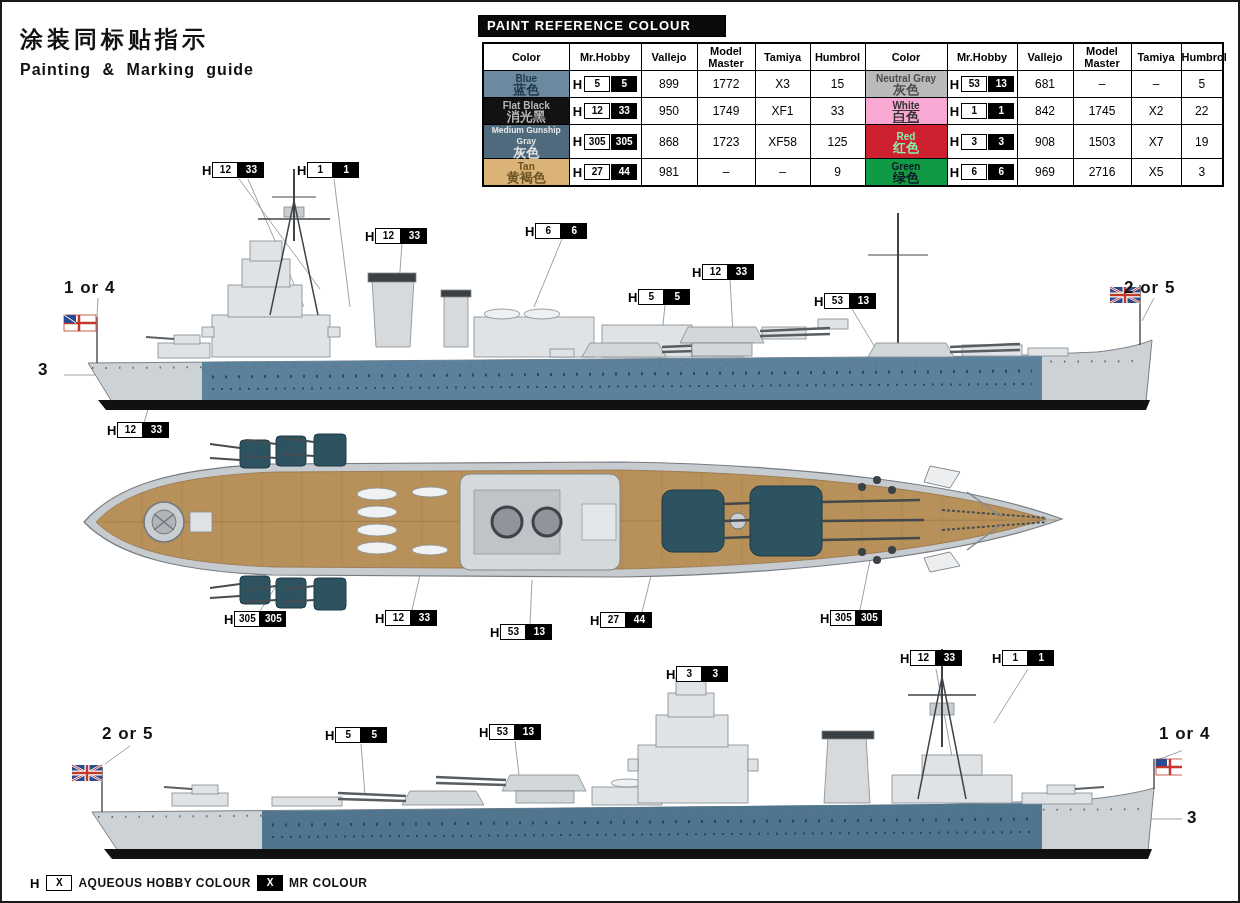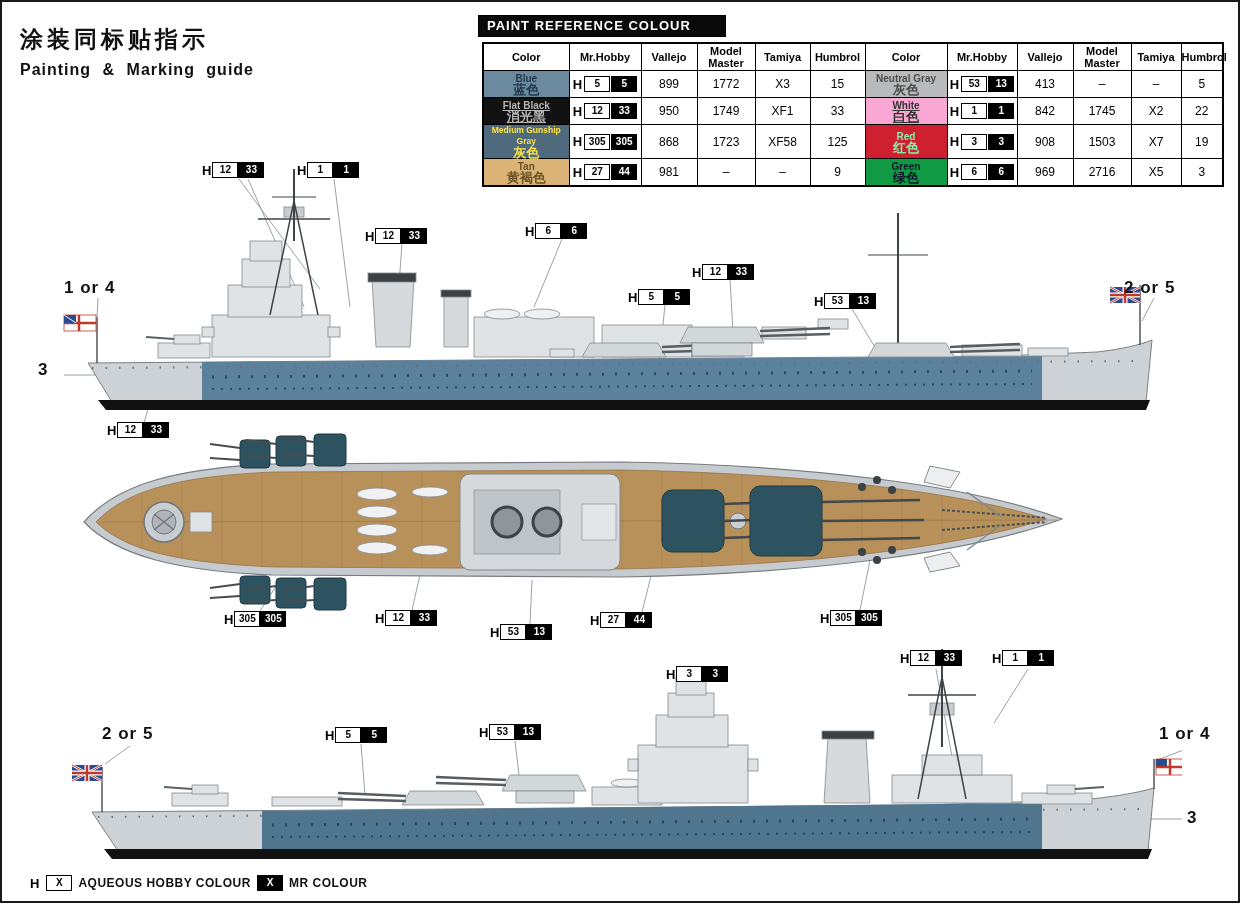--- a/index.html
+++ b/index.html
@@ -96,27 +96,27 @@
         <div class="sw-name">Neutral Gray</div>
         <div class="sw-zh">灰色</div>
           </td>
       <td>
             <span class="hobby-wrap">
               <span class="hp">H</span>
               <span class="cbox w">53</span>
               <span class="cbox b">13</span>
             </span>
           </td>
-      <td>413</td>
+      <td>681</td>
       <td>–</td>
       <td>–</td>
       <td>5</td>
     </tr>
     <tr>
-      <td class="swatch" style="background-color: rgb(18, 18, 18); color: rgb(181, 181, 181); text-decoration: underline;">
+      <td class="swatch" style="background-color: rgb(18, 18, 18); color: rgb(181, 181, 181);">
         <div class="sw-name">Flat Black</div>
         <div class="sw-zh">消光黑</div>
           </td>
       <td>
             <span class="hobby-wrap">
               <span class="hp">H</span>
               <span class="cbox w">12</span>
               <span class="cbox b">33</span>
             </span>
           </td>
@@ -134,21 +134,21 @@
               <span class="cbox w">1</span>
               <span class="cbox b">1</span>
             </span>
           </td>
       <td>842</td>
       <td>1745</td>
       <td>X2</td>
       <td>22</td>
     </tr>
     <tr>
-      <td class="swatch" style="background-color: rgb(78, 106, 124); color: #fde047;">
+      <td class="swatch" style="background-color: rgb(78, 106, 124); color: #e5e5e5;">
         <div class="sw-name" style="font-size:8.5px">Medium Gunship Gray</div>
         <div class="sw-zh">灰色</div>
           </td>
       <td>
             <span class="hobby-wrap">
               <span class="hp">H</span>
               <span class="cbox w">305</span>
               <span class="cbox b">305</span>
             </span>
           </td>

